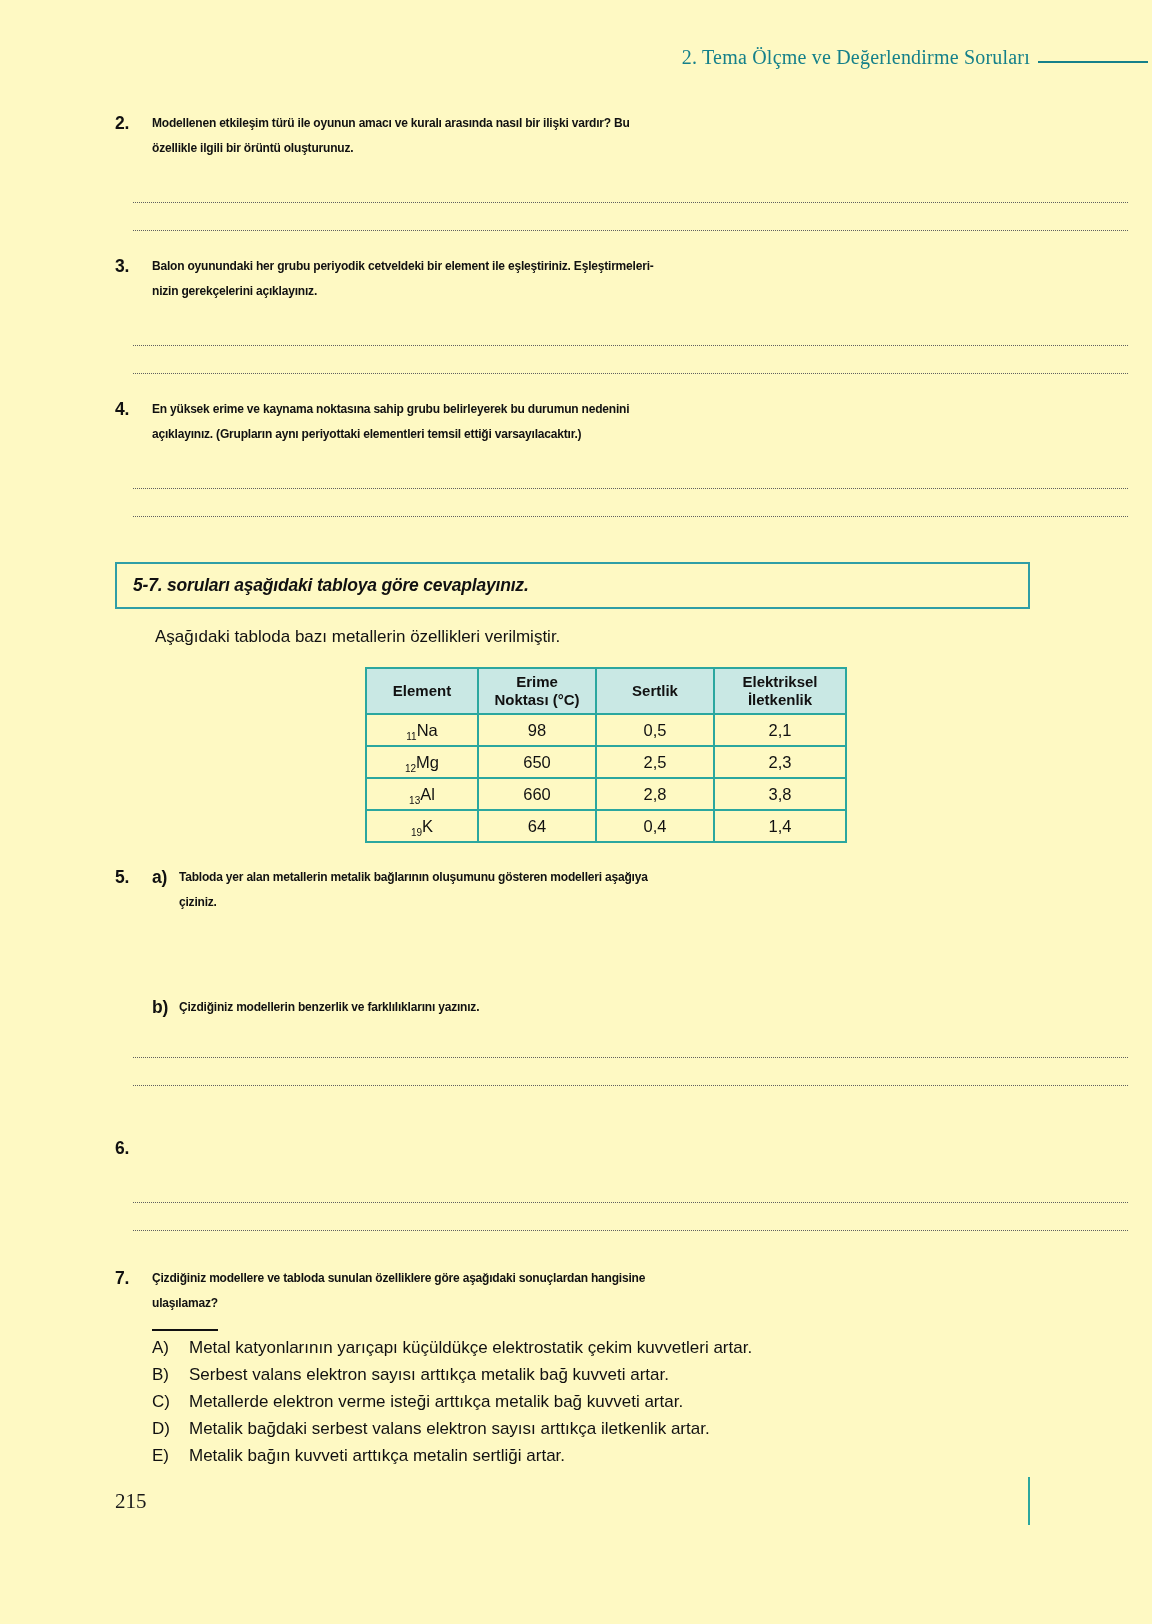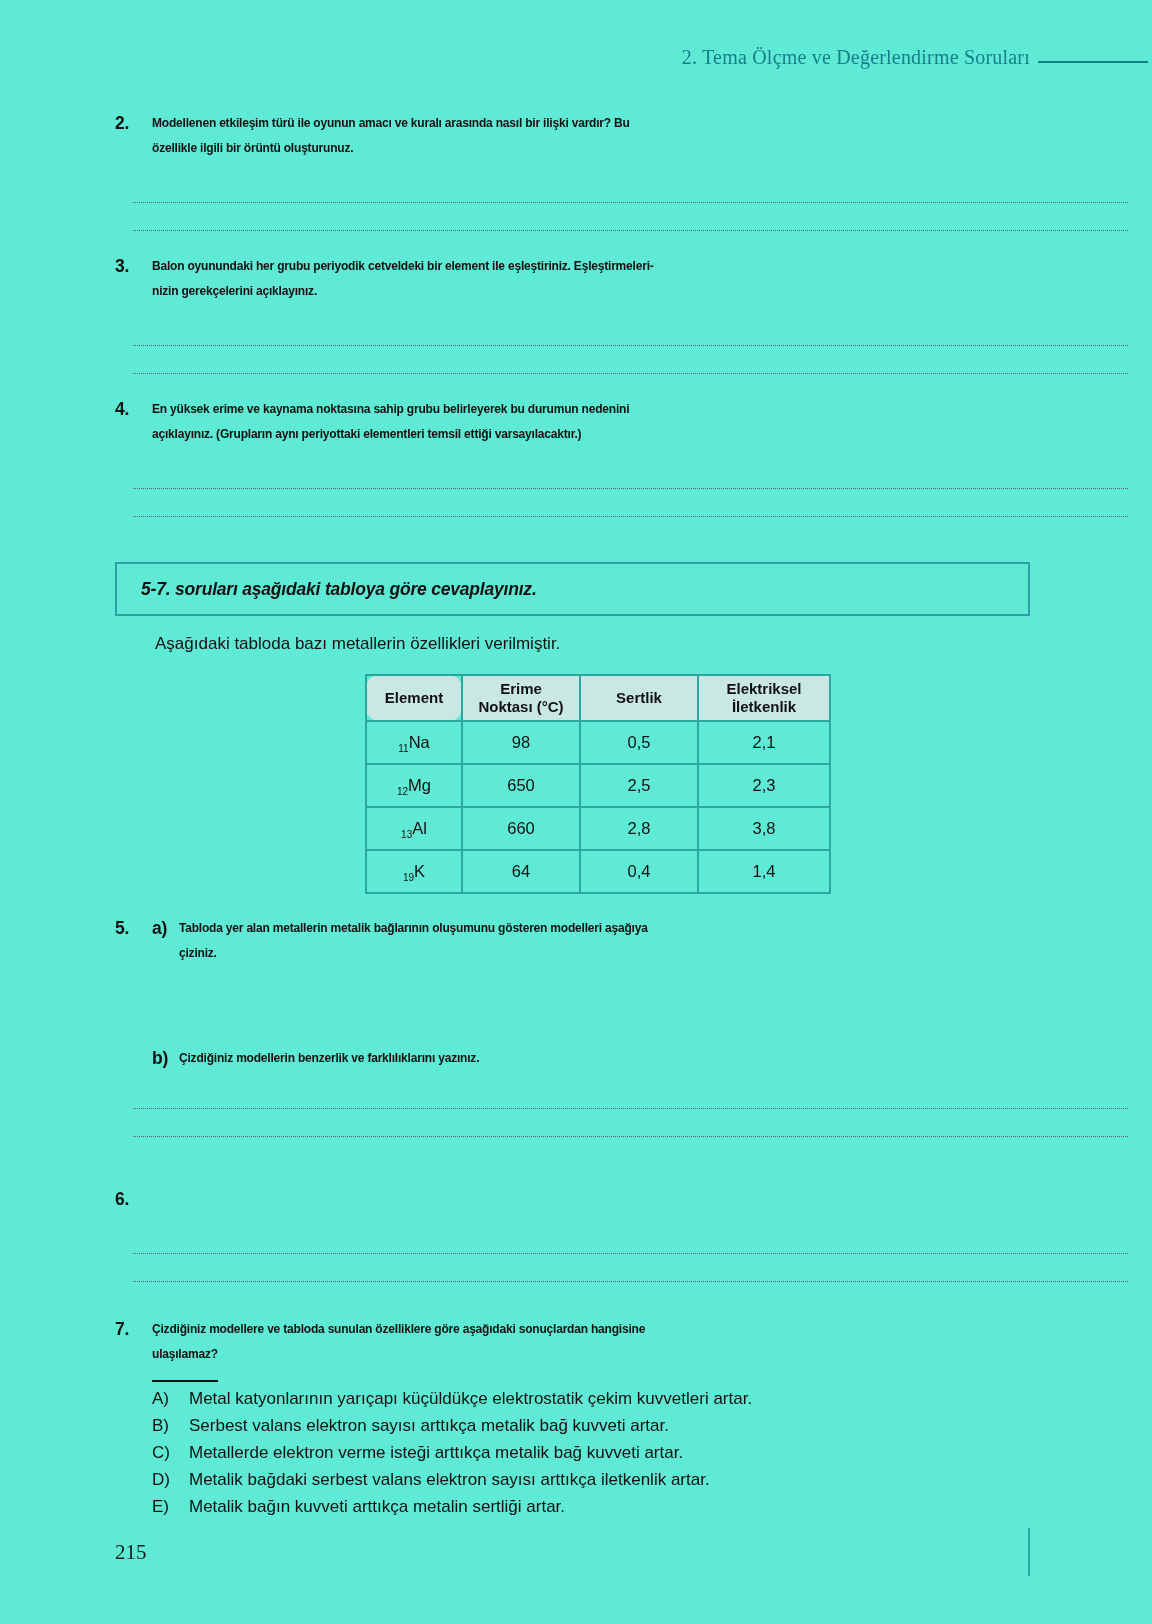--- a/index.html
+++ b/index.html
@@ -1,17 +1,17 @@
 <!DOCTYPE html>
 <html><head>
 <meta charset="utf-8">
 <style>
   * { margin:0; padding:0; box-sizing:border-box; }
   body { background:#ffffff; font-family:"Liberation Sans", sans-serif; color:#111; }
-  .page { position:relative; width:1152px; height:1624px; background:#5eead4; padding:0 122px 0 115px; overflow:hidden; }
+  .page { position:relative; width:1152px; height:1624px; background:#fef9c3; padding:0 122px 0 115px; overflow:hidden; }
 
   
   .header { display:flex; justify-content:flex-end; align-items:center; margin:46px -118px 0 0; }
   .header-title { font-family:"Liberation Serif", serif; font-size:20px; color:#15808a; letter-spacing:.2px; }
   .header-rule { width:110px; height:2px; background:#15808a; margin-left:8px; margin-top:8px; }
 
   
   .q { display:flex; align-items:flex-start; }
   .q-num { width:37px; flex-shrink:0; font-weight:bold; font-size:17.5px; line-height:25px; letter-spacing:-.2px; }
   .q-text { font-weight:bold; font-size:12px; line-height:25px; letter-spacing:-.2px; white-space:pre-line; }
@@ -22,32 +22,32 @@
 
   .mt-q2 { margin-top:42px; }
   .mt-q3 { margin-top:23px; }
   .mt-q4 { margin-top:23px; }
   .mt-box { margin-top:45px; }
   .mt-q5 { margin-top:22px; }
   .mt-q6 { margin-top:50px; }
   .mt-q7 { margin-top:35px; }
 
   
-  .instr-box { height:54px; border:2px solid #2f9ea6; display:flex; align-items:center;
-               padding-left:24px; font-weight:bold; font-style:italic; font-size:17.5px; letter-spacing:-.2px; }
+  .instr-box { height:47px; border:2px solid #2f9ea6; display:flex; align-items:center;
+               padding-left:16px; font-weight:bold; font-style:italic; font-size:17.5px; letter-spacing:-.2px; }
 
   .intro { margin:18px 0 0 40px; font-size:17px; }
 
   
   table.props { border-collapse:collapse; margin:20px 0 0 250px; }
   .props th, .props td { border:2px solid #2BA79F; text-align:center; vertical-align:middle; }
   .props th { background:#C9E8E4; font-size:15px; font-weight:bold; line-height:18px;
               white-space:pre-line; height:46px; padding:2px 6px; }
-  .props td { height:43px; font-size:16.5px; padding:0 6px; }
-  .col-element { width:96px;border-radius:13px; } .col-erime { width:118px; } .col-sertlik { width:118px; } .col-ilet { width:132px;margin-left:44px; }
+  .props td { height:32px; font-size:16.5px; padding:0 6px; }
+  .col-element { width:112px; } .col-erime { width:118px; } .col-sertlik { width:118px; } .col-ilet { width:132px;margin-left:44px; }
   .props sub { font-size:10px; vertical-align:-4px; line-height:0; }
 
   
   .part { display:flex; }
   .part-letter { width:27px; flex-shrink:0; font-weight:bold; font-size:17.5px; line-height:25px; letter-spacing:-.2px; }
   .draw-space { height:80px; }
   .answers-inner { margin:10px -98px 0 -19px; }
 
   
   .underlined { border-bottom:2px solid #111; padding-bottom:19px; }

